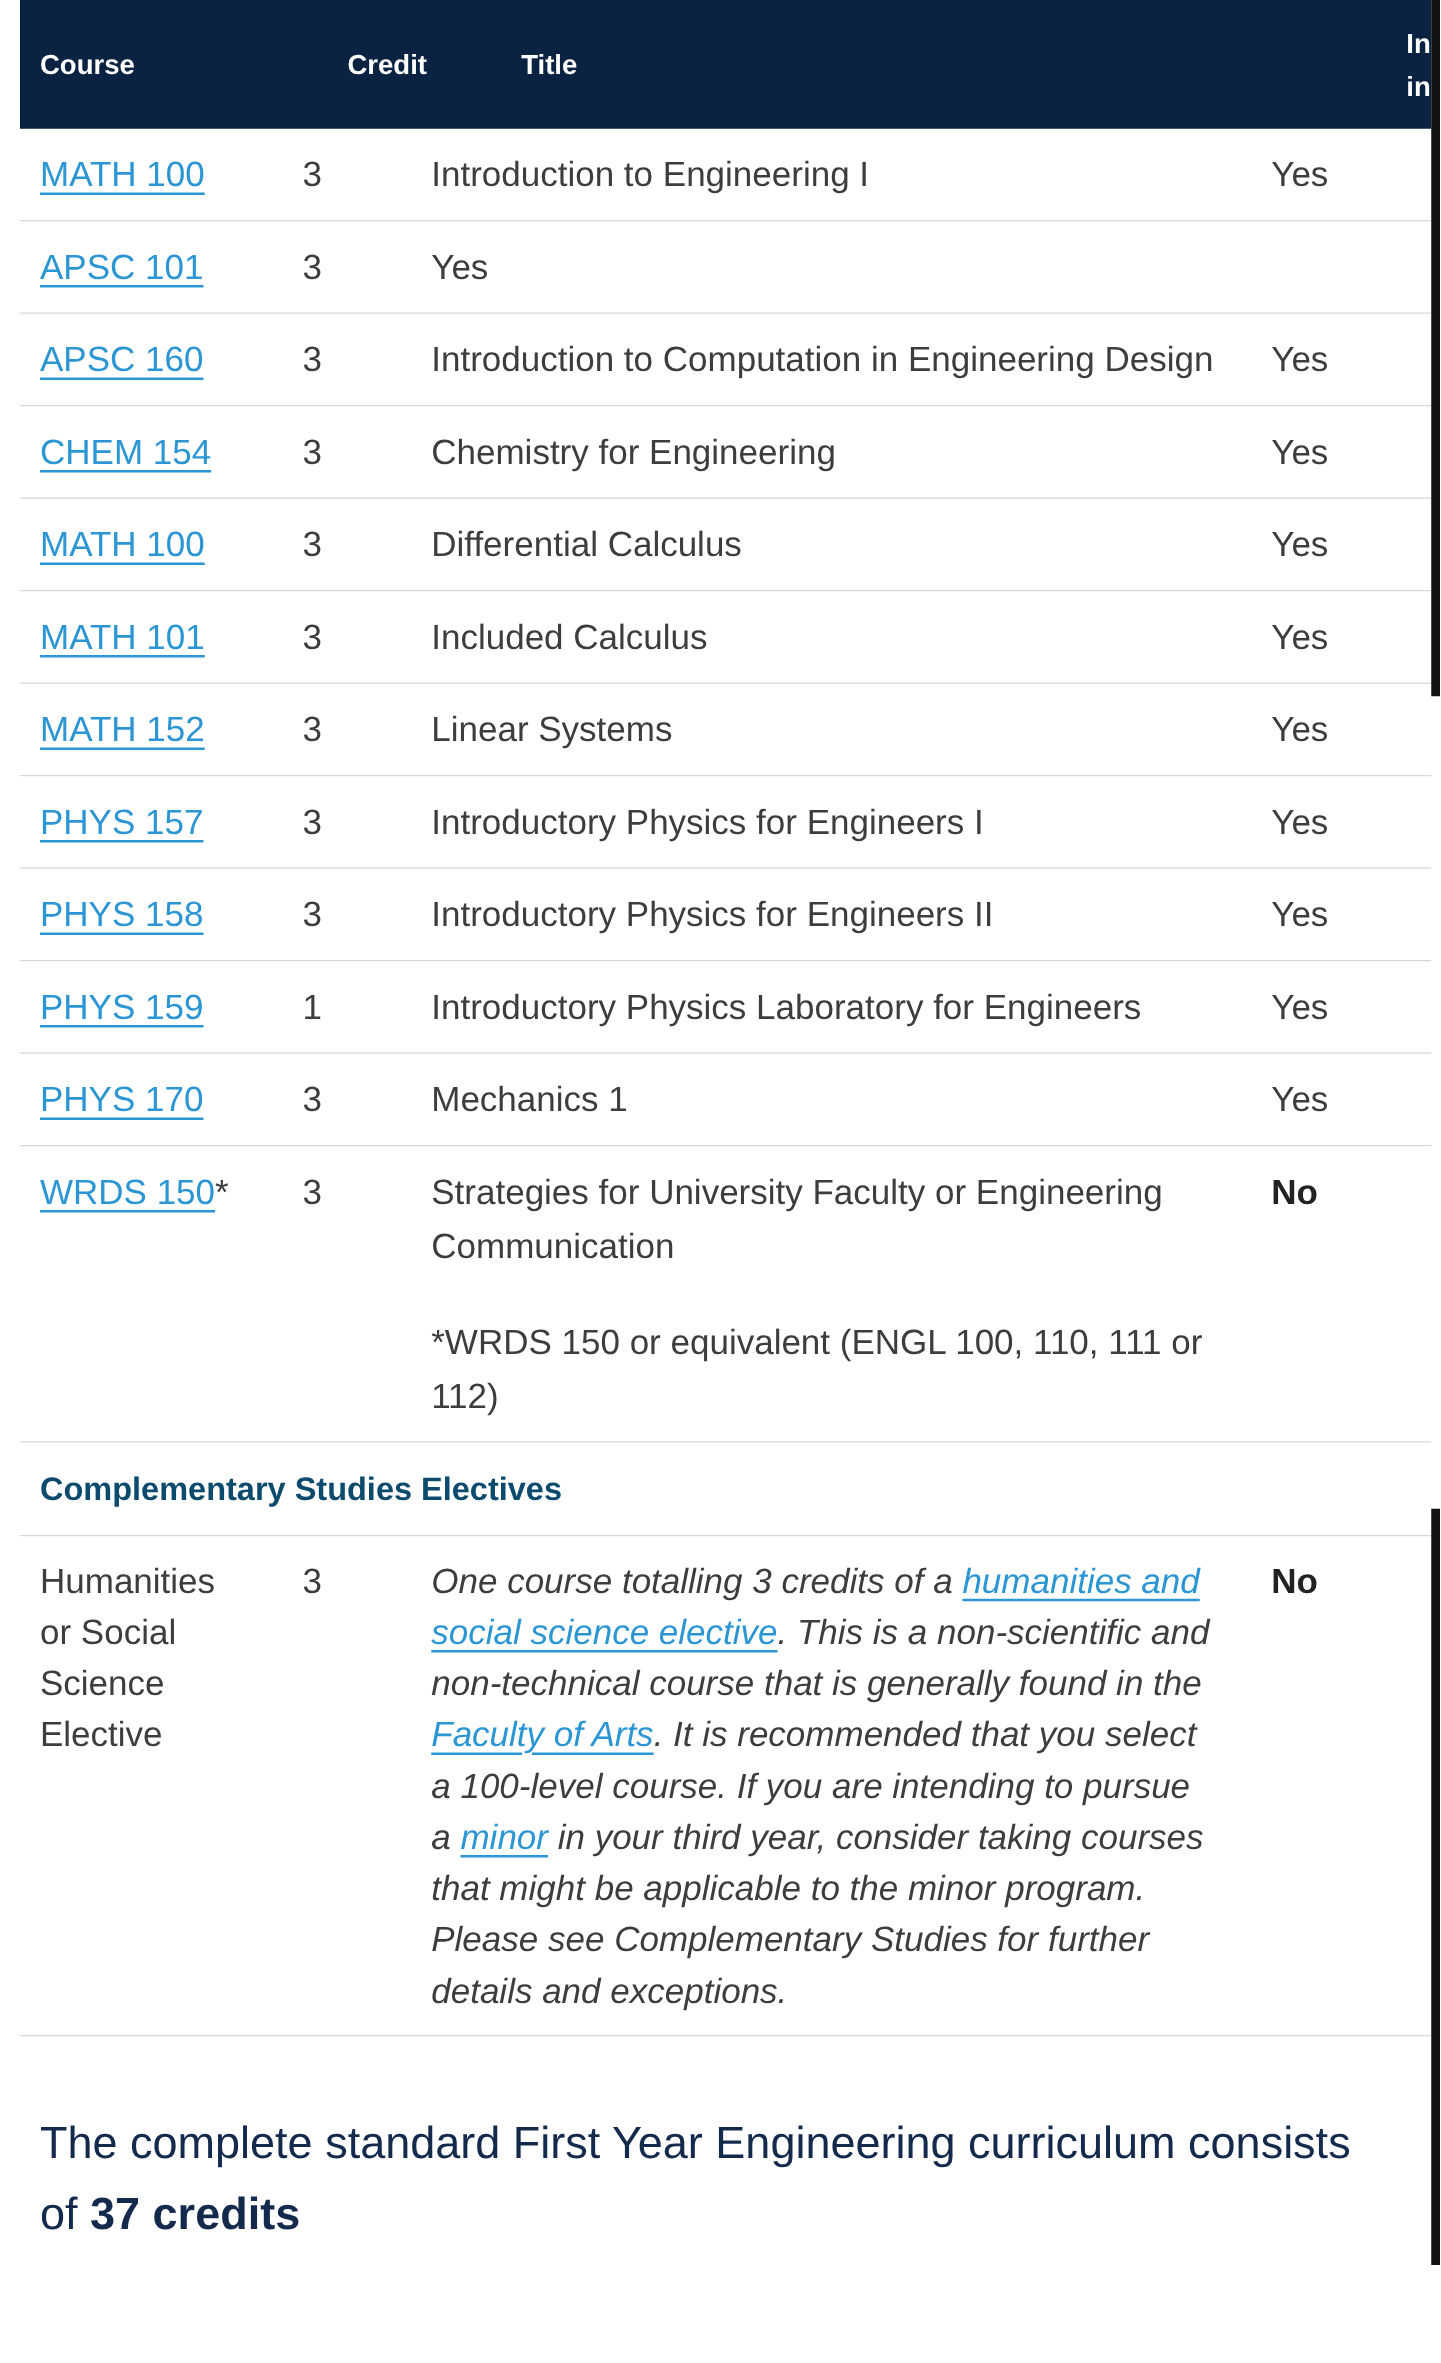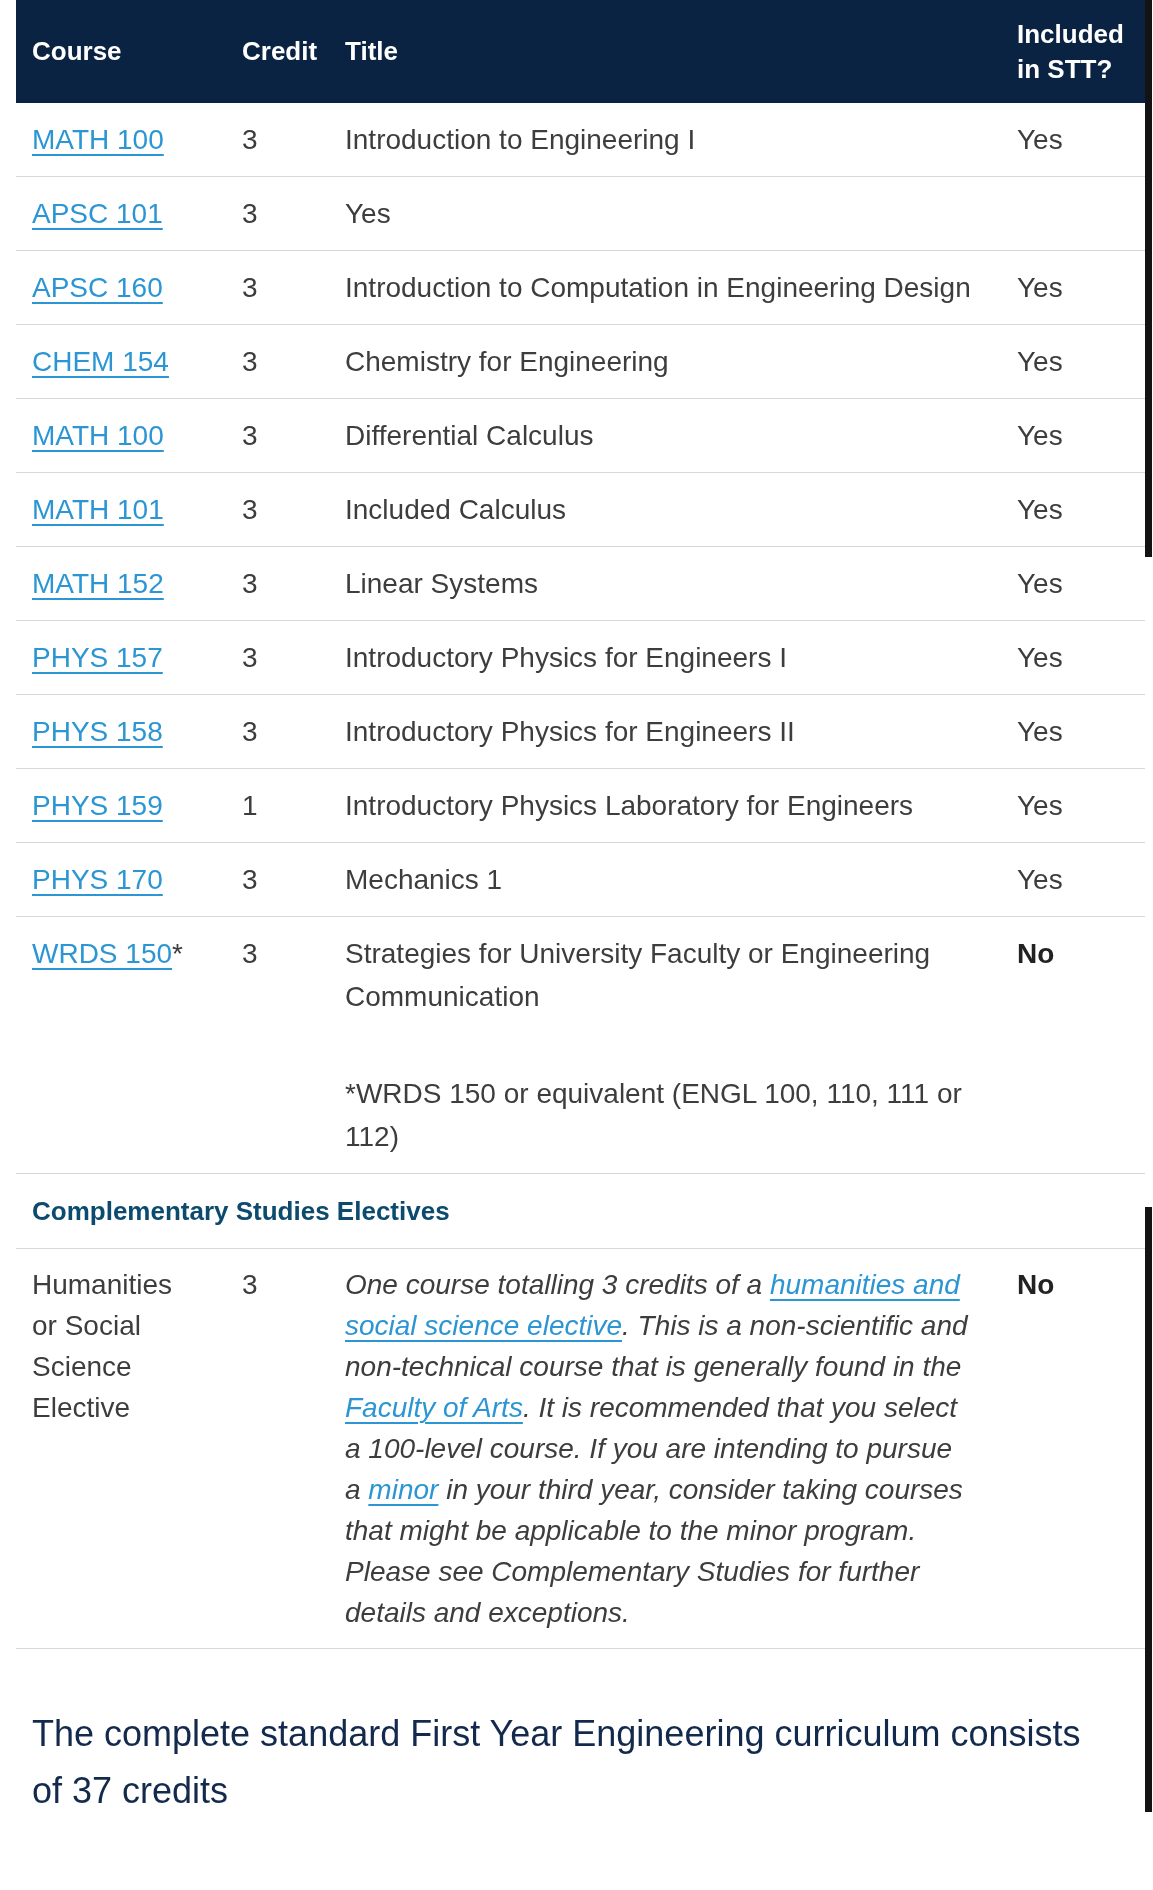--- a/index.html
+++ b/index.html
@@ -21,39 +21,40 @@
   
   .thead{
     display:grid;
     grid-template-columns:210px 103px 672px 1fr;
     align-items:center;
     background:#0b2343;
     color:#ffffff;
     min-height:103px;
     box-sizing:border-box;
     font-weight:bold;
-    font-size:26px;
+    font-size:22px;
+    gap:36px;
   }
   .thead .cell{padding-left:16px;}
   .stt-head div{line-height:35px;}
   
   .trow{
     display:grid;
     grid-template-columns:210px 103px 672px 1fr;
     align-items:start;
     padding:15px 0;
     border-bottom:1px solid #d8d8d8;
     font-size:28px;
     line-height:43px;
     box-sizing:border-box;
   }
   .cell{padding-left:16px;box-sizing:border-box;}
   .c-title{padding-right:30px;}
   .c-title p{margin:0;}
-  .c-title .note{margin-top:54px;}
+  .c-title .note{margin-top:34px;}
   .course-link{
     color:#2b96d3;
     text-decoration:underline;
     text-decoration-thickness:2px;
     text-underline-offset:5px;
     cursor:pointer;
   }
   .course-suffix{color:#3d3d3d;}
   .stt-bold{font-weight:bold;color:#222222;}
   
@@ -82,21 +83,21 @@
     cursor:pointer;
   }
   
   .footer{
     margin:56px 0 0 0;
     padding-left:16px;
     font-size:36px;
     line-height:57px;
     color:#132a4d;
   }
-  .footer .bold{font-weight:normal;}
+  .footer .bold{font-weight:bold;}
   
   .sb{
     position:absolute;
     right:1px;
     width:7px;
     background:#131313;
   }
   .sb-1{top:0;height:557px;}
   .sb-2{top:1207px;height:605px;}
 </style>

